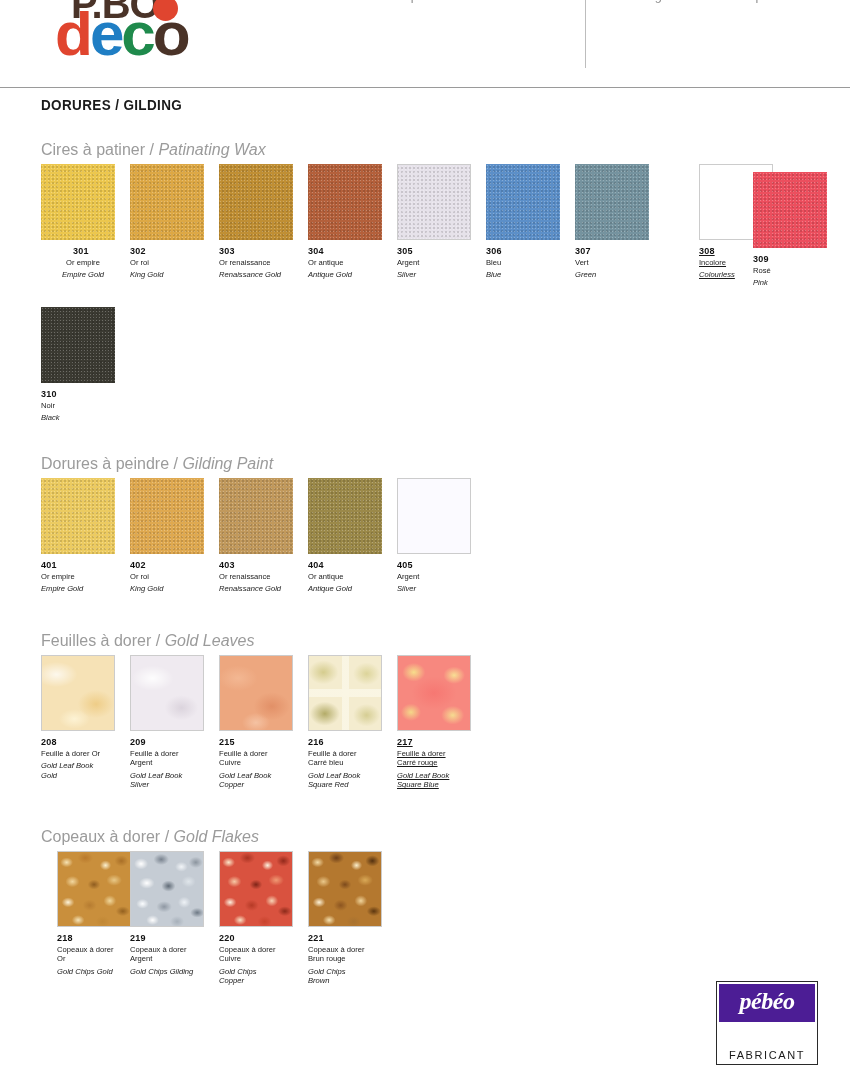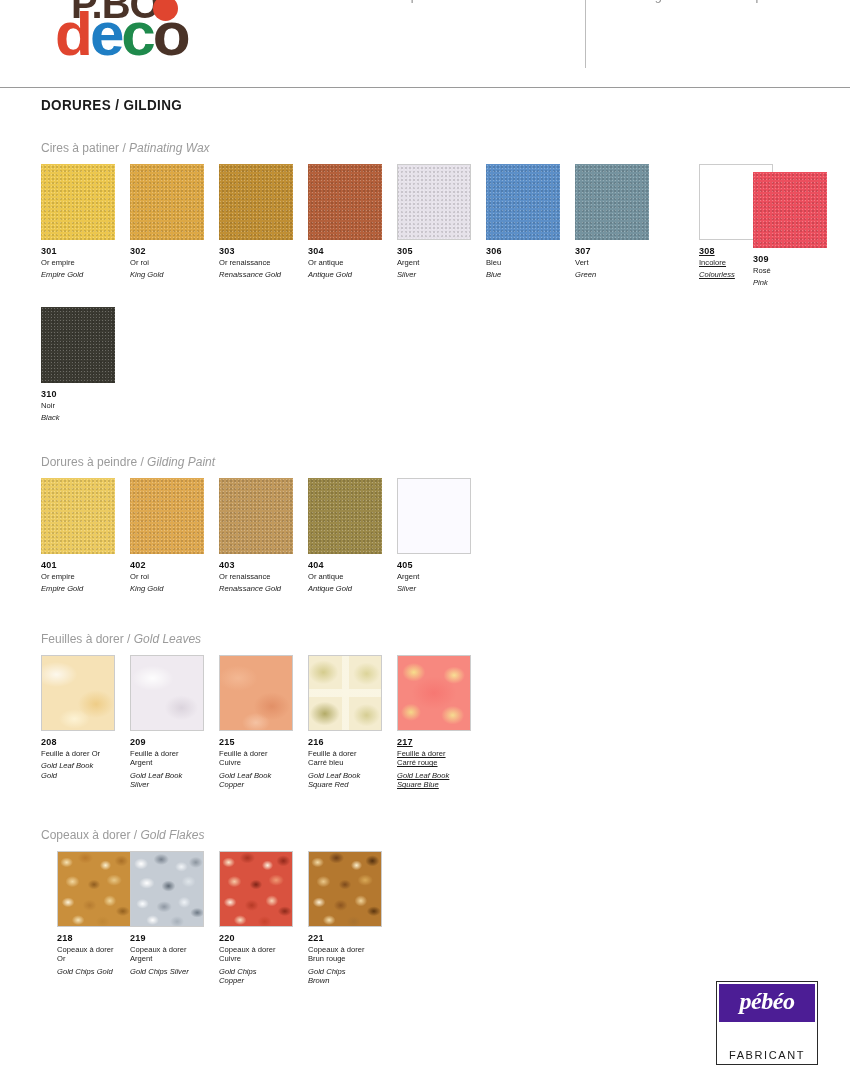--- a/index.html
+++ b/index.html
@@ -54,21 +54,21 @@
     position:absolute;left:41px;top:97px;
     font-weight:bold;font-size:14.5px;letter-spacing:0.4px;
     color:#1a1a1a;
     transform:scaleX(.93);transform-origin:left center;
   }
 
   
   .section{position:absolute;left:0;width:850px;}
   .section-title{
     position:absolute;left:41px;top:0;
-    font-size:12px;color:#9b9b9b;white-space:nowrap;
+    font-size:16px;color:#9b9b9b;white-space:nowrap;
   }
   .section-title .en{font-style:italic;}
 
   .grid{position:absolute;left:41px;top:23px;}
   .item{position:absolute;width:84px;}
 
   .swatch{
     width:74px;height:76px;
     box-sizing:border-box;
     position:relative;
@@ -145,21 +145,21 @@
 4 Gold Flakes colours</div>
   </div>
 
   <div class="rule"></div>
   <div class="page-title">DORURES / GILDING</div>
 
   <div id="sections-host">
       <div class="section" style="top: 141px;">
         <div class="section-title"><span>Cires à patiner</span><span> / </span><span class="en">Patinating Wax</span></div>
         <div class="grid">
-          <div class="item" style="left: 0px; top: 0px;">
+          <div class="item" style="left: 0px; top: 0px; text-align: center;">
             <div class="swatch grain" style="background: rgb(236, 199, 78);"></div>
             <div class="code">301</div>
             <div class="name-fr">Or empire</div>
             <div class="name-en">Empire Gold</div>
           </div>
           <div class="item" style="left: 89px; top: 0px;">
             <div class="swatch grain" style="background: rgb(221, 168, 69);"></div>
             <div class="code">302</div>
             <div class="name-fr">Or roi</div>
             <div class="name-en">King Gold</div>
@@ -301,21 +301,21 @@
             <div class="code">218</div>
             <div class="name-fr">Copeaux à dorer
 Or</div>
             <div class="name-en">Gold Chips Gold</div>
           </div>
           <div class="item" style="left: 89px; top: 0px;">
             <div class="swatch bordered" style="background: radial-gradient(10px 8px at 14% 16%, rgb(255, 255, 255), transparent 70%), radial-gradient(11px 8px at 42% 10%, rgb(120, 130, 142), transparent 70%), radial-gradient(9px 7px at 70% 20%, rgb(242, 245, 248), transparent 70%), radial-gradient(10px 8px at 90% 14%, rgb(139, 148, 158), transparent 70%), radial-gradient(11px 8px at 22% 42%, rgb(255, 255, 255), transparent 70%), radial-gradient(10px 8px at 52% 46%, rgb(95, 106, 118), transparent 70%), radial-gradient(10px 8px at 80% 40%, rgb(223, 229, 234), transparent 70%), radial-gradient(9px 7px at 16% 70%, rgb(251, 253, 255), transparent 70%), radial-gradient(11px 8px at 46% 74%, rgb(142, 151, 162), transparent 70%), radial-gradient(9px 8px at 74% 68%, rgb(238, 242, 246), transparent 70%), radial-gradient(10px 7px at 92% 82%, rgb(110, 121, 133), transparent 70%), radial-gradient(9px 7px at 30% 92%, rgb(255, 255, 255), transparent 70%), radial-gradient(10px 8px at 64% 94%, rgb(167, 176, 186), transparent 70%) rgb(197, 204, 212);"></div>
             <div class="code">219</div>
             <div class="name-fr">Copeaux à dorer
 Argent</div>
-            <div class="name-en">Gold Chips Silver</div>
+            <div class="name-en">Gold Chips Gilding</div>
           </div>
           <div class="item" style="left: 178px; top: 0px;">
             <div class="swatch bordered" style="background: radial-gradient(9px 7px at 12% 14%, rgb(251, 231, 201), transparent 70%), radial-gradient(11px 8px at 38% 8%, rgb(168, 51, 34), transparent 70%), radial-gradient(8px 7px at 66% 18%, rgb(253, 243, 223), transparent 70%), radial-gradient(10px 8px at 88% 12%, rgb(147, 41, 27), transparent 70%), radial-gradient(10px 8px at 20% 40%, rgb(246, 201, 166), transparent 70%), radial-gradient(9px 7px at 50% 44%, rgb(126, 36, 23), transparent 70%), radial-gradient(11px 8px at 78% 38%, rgb(239, 154, 116), transparent 70%), radial-gradient(9px 7px at 14% 68%, rgb(253, 242, 224), transparent 70%), radial-gradient(10px 8px at 44% 72%, rgb(182, 58, 38), transparent 70%), radial-gradient(9px 8px at 72% 66%, rgb(247, 211, 180), transparent 70%), radial-gradient(10px 7px at 90% 80%, rgb(140, 42, 26), transparent 70%), radial-gradient(9px 7px at 28% 92%, rgb(250, 224, 195), transparent 70%), radial-gradient(10px 8px at 62% 94%, rgb(200, 67, 45), transparent 70%) rgb(217, 82, 63);"></div>
             <div class="code">220</div>
             <div class="name-fr">Copeaux à dorer
 Cuivre</div>
             <div class="name-en">Gold Chips
 Copper</div>
           </div>
           <div class="item" style="left: 267px; top: 0px;">

